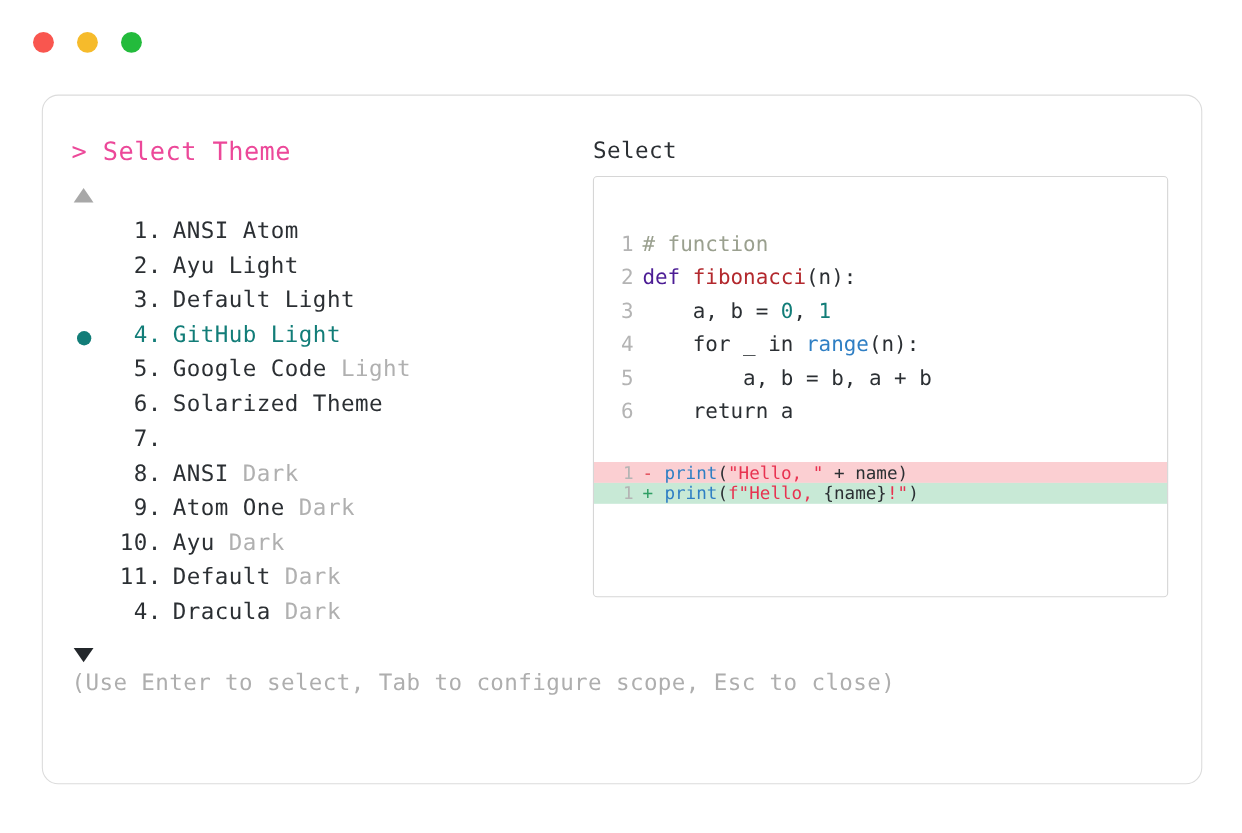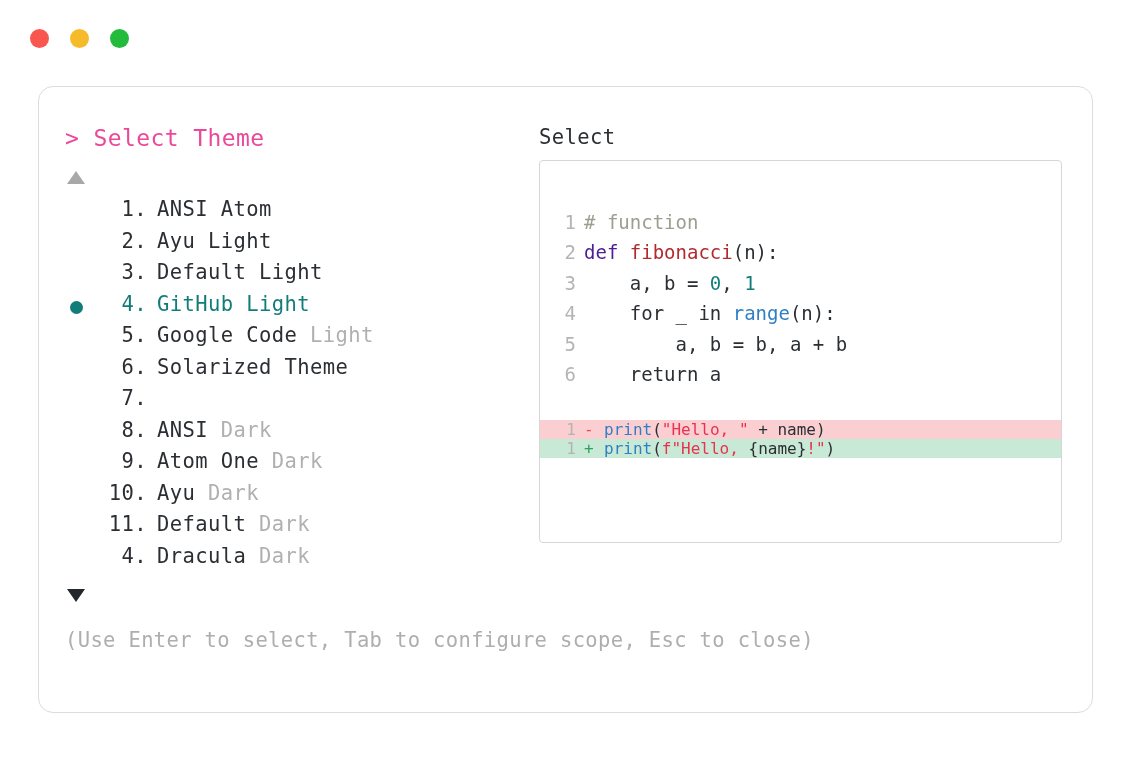--- a/index.html
+++ b/index.html
@@ -160,21 +160,21 @@
     color: #b4b4b4; padding-right: 8px;
   }
   .diff-mark { width: 20px; flex: none; }
   .mark-del { color: #e14b56; }
   .mark-add { color: #2e9e63; }
 
   
   .hint {
     position: absolute;
     left: 26px;
-    bottom: 60px;
+    bottom: 80px;
     font-size: 20.5px;
     letter-spacing: 0.35px;
     color: #aeaeae;
     white-space: pre;
   }
 </style>
 </head>
 <body>
 
 <div class="titlebar">

